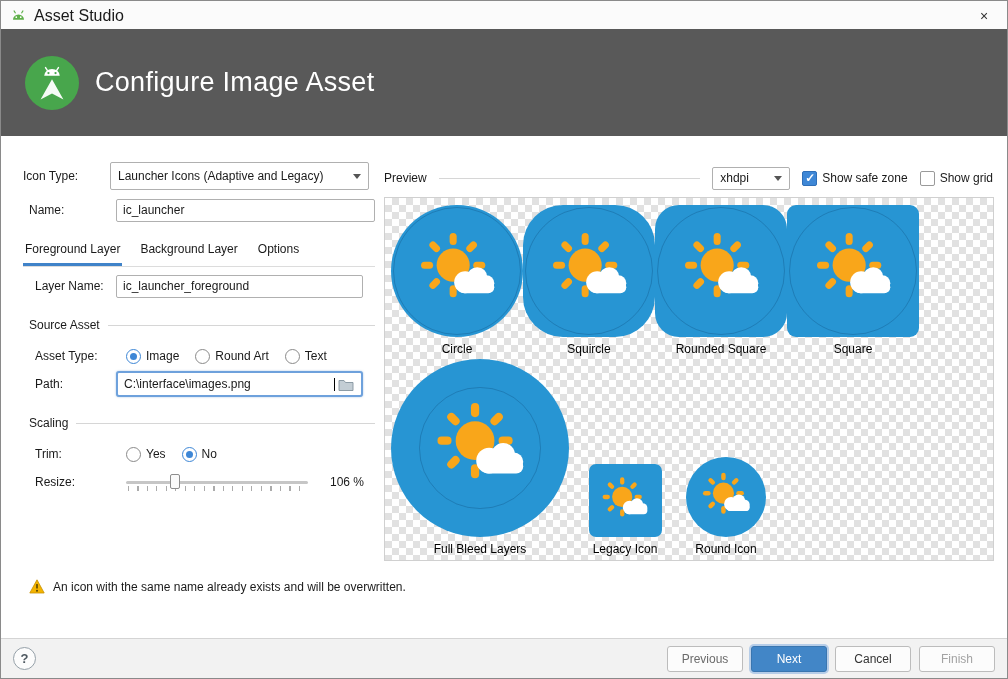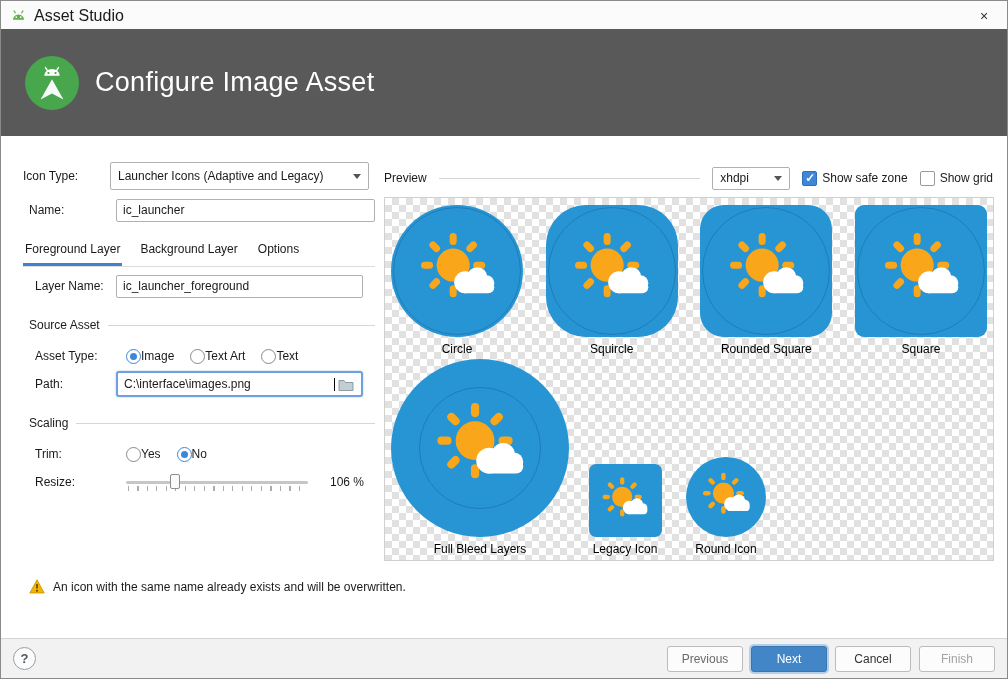--- a/index.html
+++ b/index.html
@@ -52,21 +52,21 @@
   .tab { font-size:12px; color:#1a1a1a; padding:6px 2px 7px 2px; cursor:pointer;
          border-bottom:3px solid transparent; }
   .tab.active { border-bottom-color:#4083c9; }
 
   
   .grp { position:absolute; left:28px; width:346px; display:flex; align-items:center;
          font-size:12px; color:#1a1a1a; }
   .grp .line { flex:1; height:1px; background:#d6d6d6; margin-left:8px; }
 
   
-  .radio-opt { display:flex; align-items:center; cursor:pointer; }
+  .radio-opt { display:flex; align-items:center; gap:5px; cursor:pointer; }
   .radio { width:15px; height:15px; border:1px solid #8a8a8a; border-radius:50%;
            background:#fff; position:relative; flex:0 0 auto; }
   .radio.checked { border-color:#3e87d6; }
   .radio.checked::after { content:""; position:absolute; left:3px; top:3px; width:7px; height:7px;
                           border-radius:50%; background:#3e87d6; }
 
   
   .cb-opt { display:flex; align-items:center; gap:5px; cursor:pointer; font-size:12px; }
   .cbox { width:15px; height:15px; border:1px solid #9a9a9a; border-radius:2px; background:#fff;
           position:relative; flex:0 0 auto; }
@@ -91,21 +91,21 @@
 
   .canvas { position:absolute; left:383px; top:59px; width:610px; height:364px;
             border:1px solid #d0d0d0;
             background-color:#fff;
             background-image:
               linear-gradient(45deg,#e1e1e1 25%,transparent 25%,transparent 75%,#e1e1e1 75%),
               linear-gradient(45deg,#e1e1e1 25%,transparent 25%,transparent 75%,#e1e1e1 75%);
             background-size:14px 14px; background-position:0 0,7px 7px; }
 
   .row1 { position:absolute; top:7px; left:0; right:0; display:flex;
-          justify-content:space-between; padding:0 6px; }
+          justify-content:flex-start; padding:0 6px; }
   .tile { display:flex; flex-direction:column; align-items:center; }
   .tile .tlabel { margin-top:5px; font-size:12px; color:#000; }
   .shape { position:relative; background:#2795d3; overflow:hidden; }
   .shape .art { position:absolute; inset:12%; }
   .shape .art svg { width:100%; height:100%; }
   .sz132 { width:132px; height:132px; }
   .sh-circle { border-radius:50%; }
   .sh-squircle { border-radius:40px; }
   .sh-rounded { border-radius:24px; }
   .sh-square { border-radius:9px; }
@@ -215,21 +215,21 @@
     </div>
 
     <div class="frow" style="left:34px; top:206px; width:340px; gap:16px;">
       <span class="lbl w91" style="margin-right:-16px;">Asset Type:</span>
       <span class="radio-opt">
         <span class="radio checked"></span>
         <span>Image</span>
       </span>
       <span class="radio-opt">
         <span class="radio"></span>
-        <span>Text Art</span>
+        <span>Round Art</span>
       </span>
       <span class="radio-opt">
         <span class="radio"></span>
         <span>Text</span>
       </span>
     </div>
 
     <div class="frow" style="left:34px; top:232px; width:328px; height:28px;">
       <span class="lbl w81">Path:</span>
       <div class="pathwrap" style="flex:1;">

